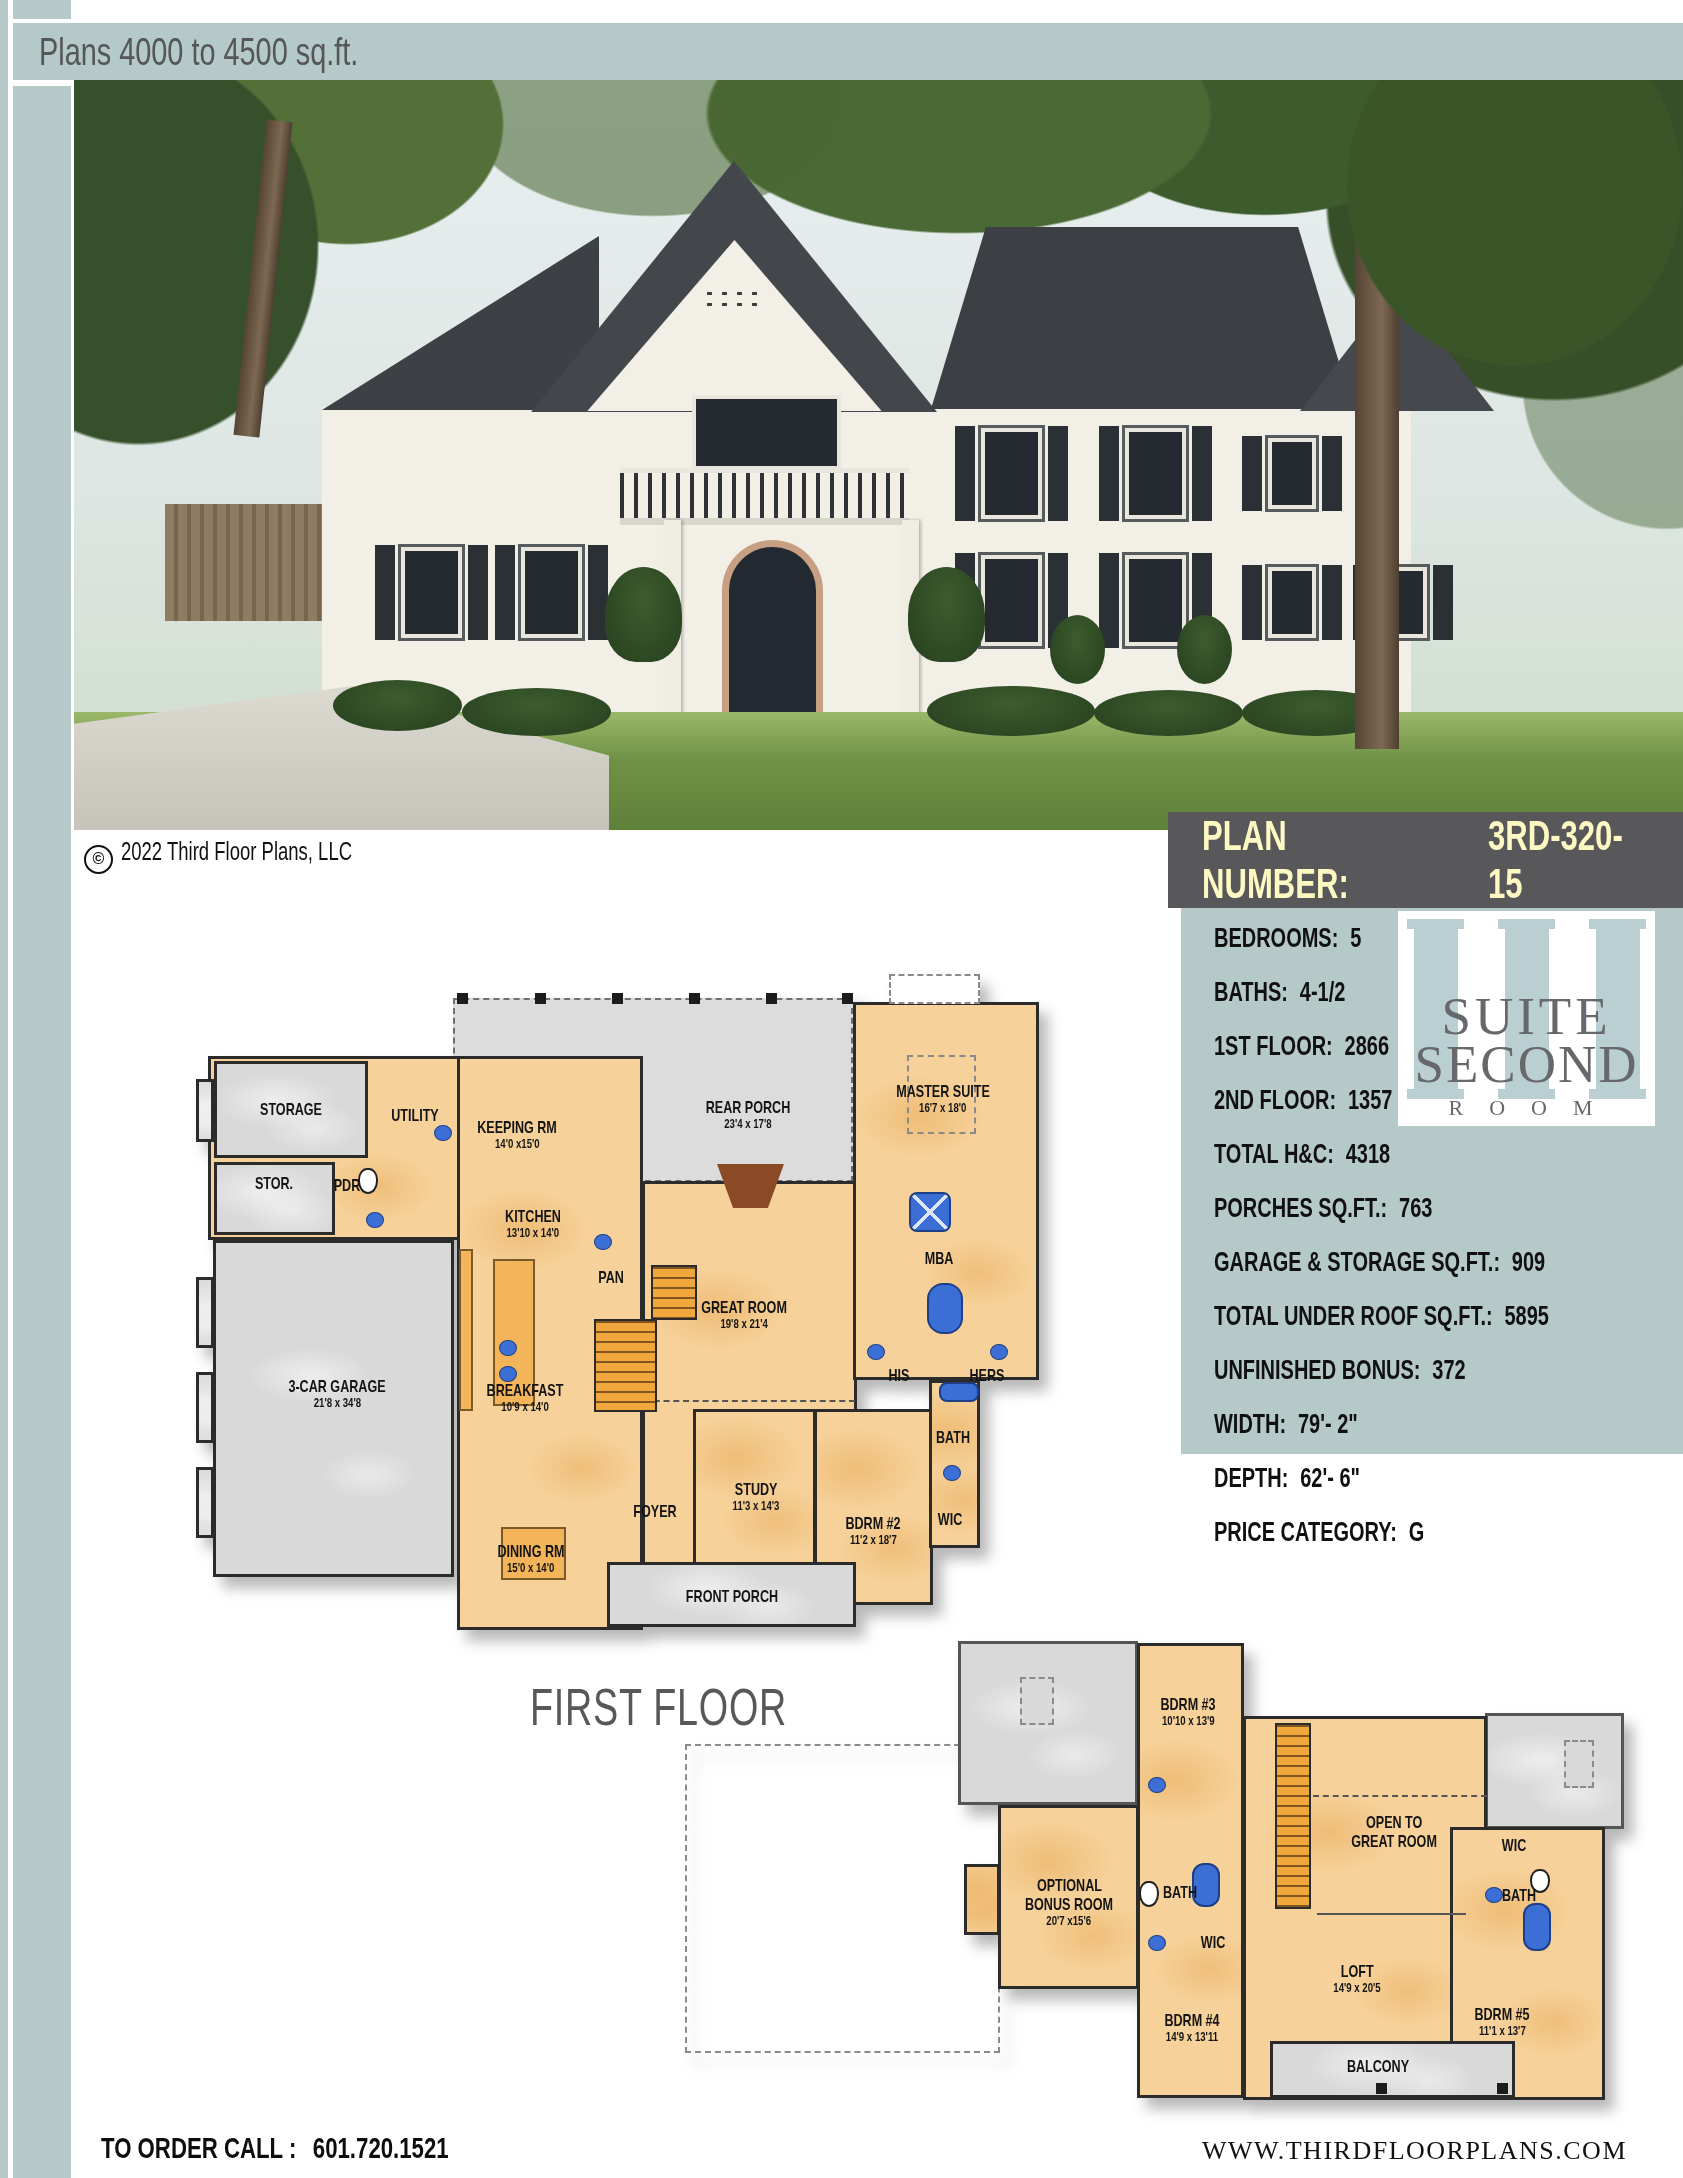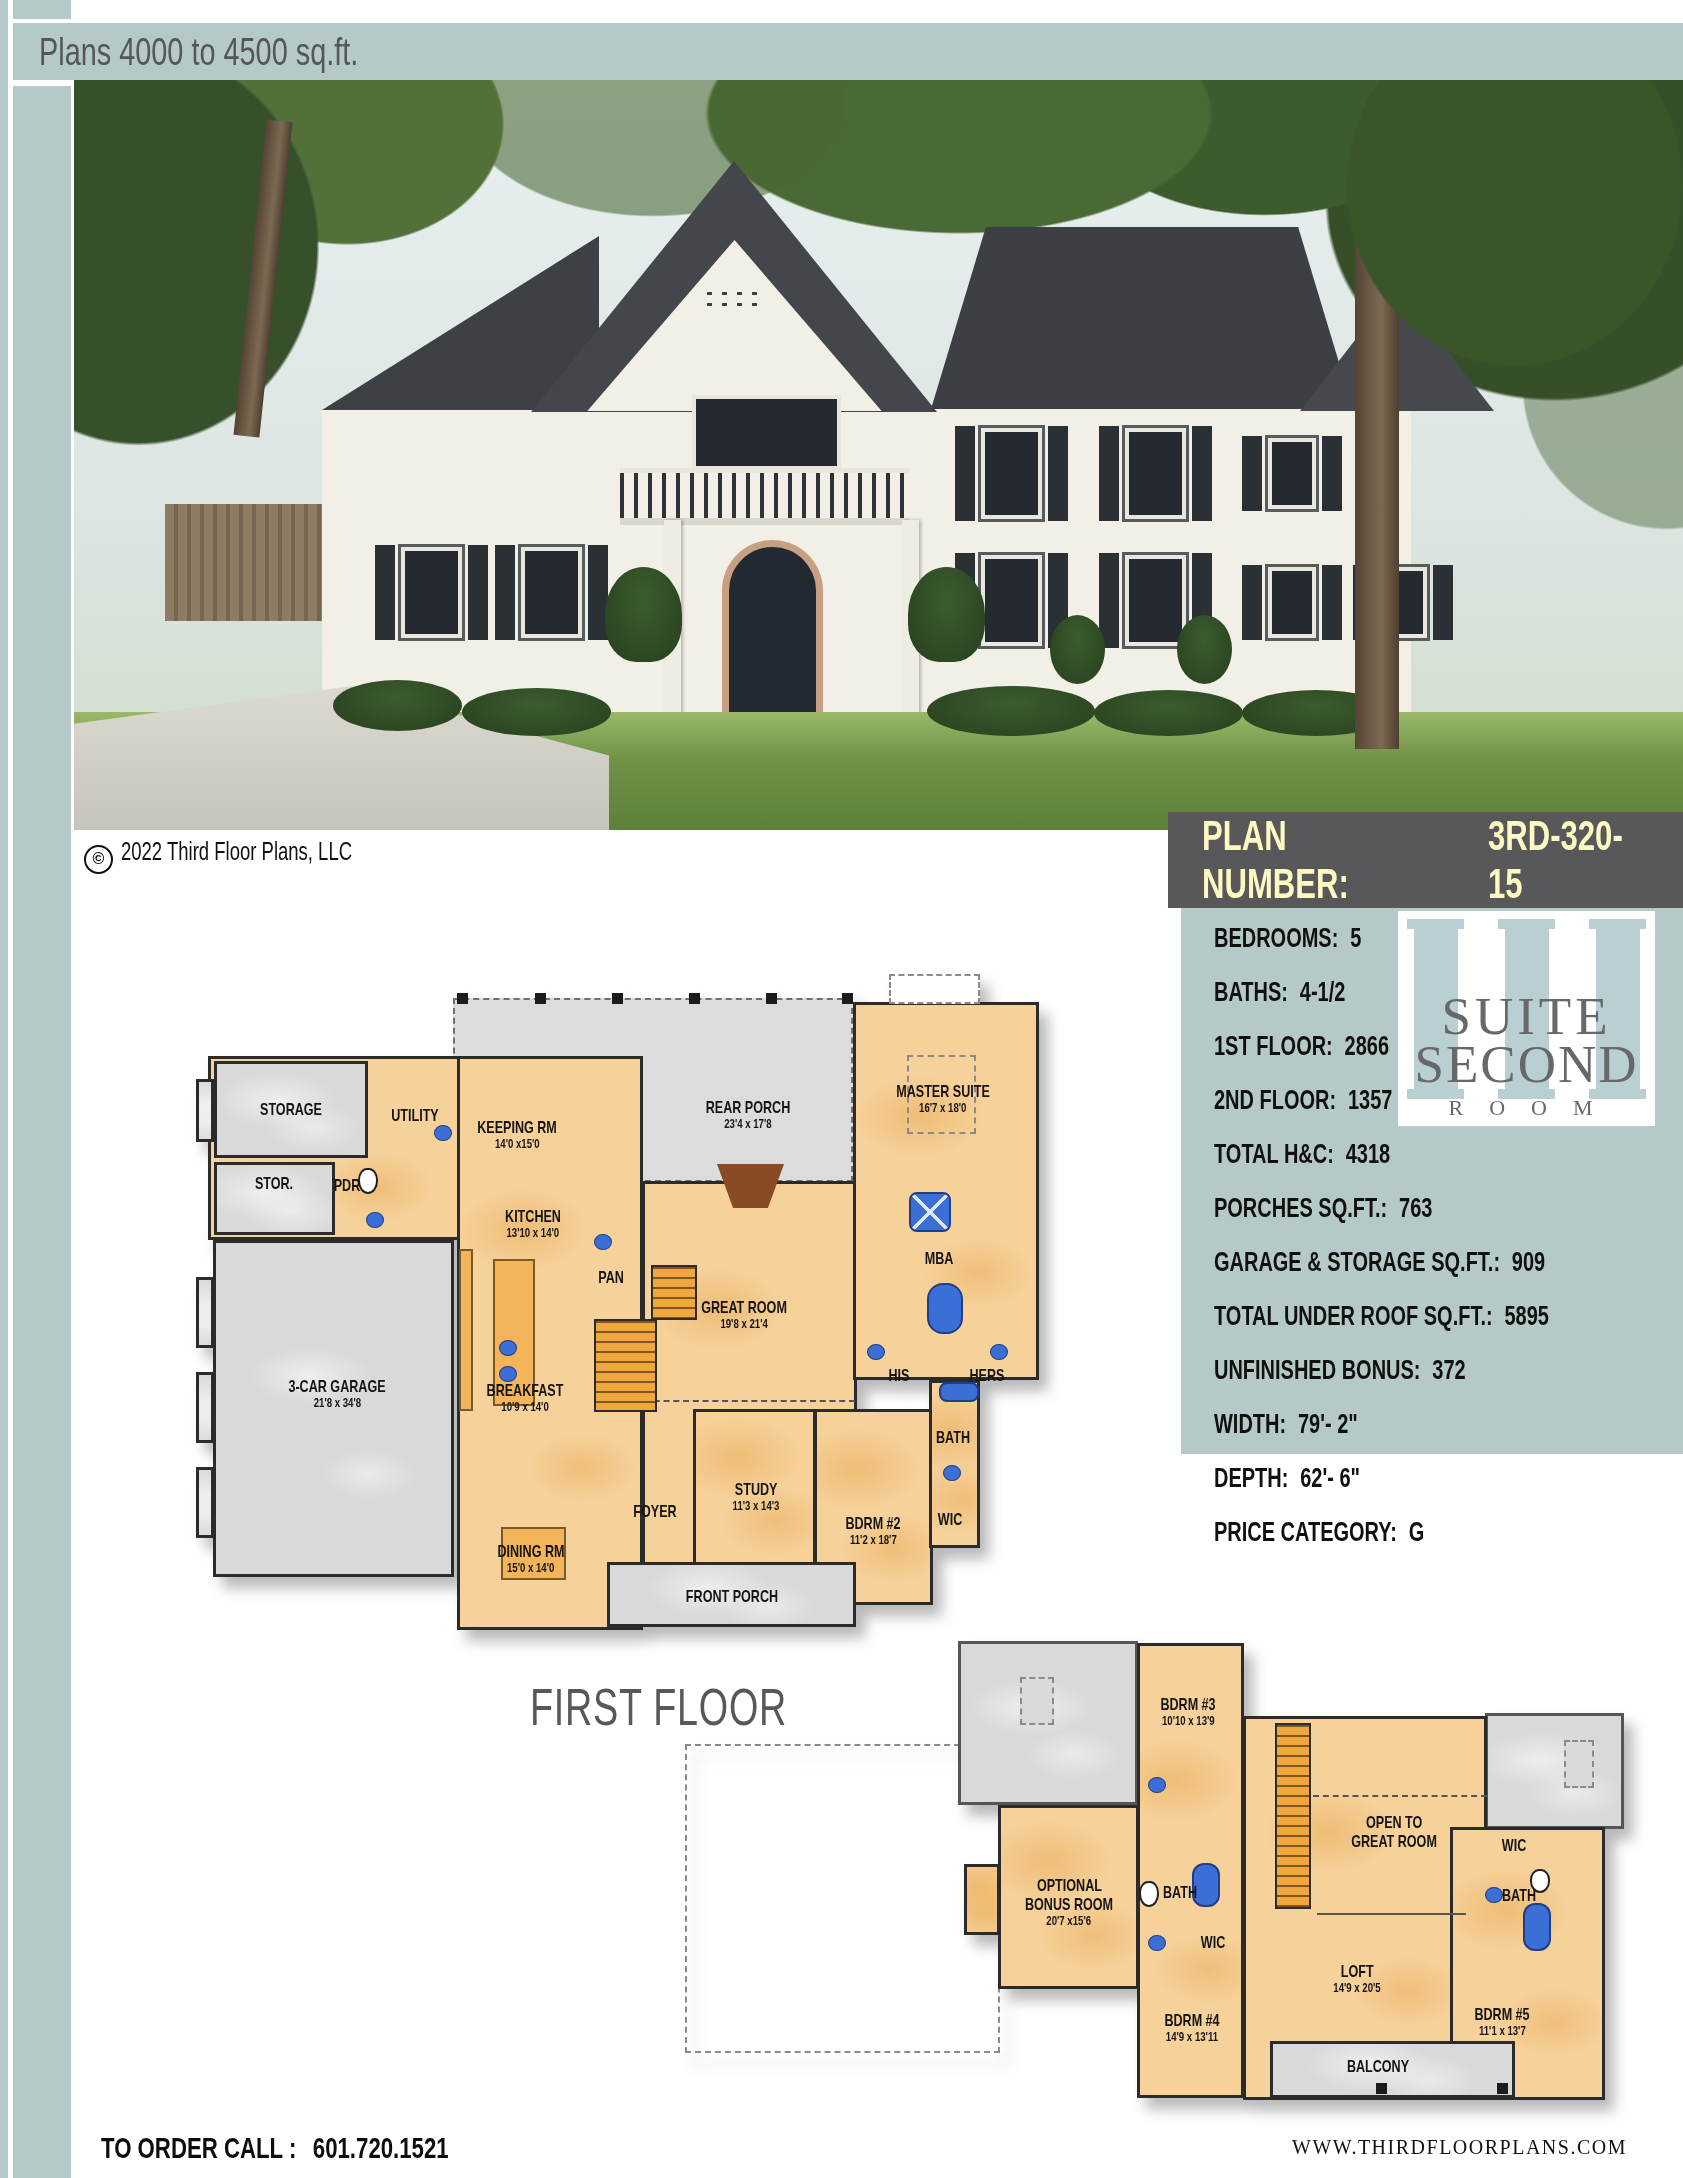--- a/index.html
+++ b/index.html
@@ -83,21 +83,21 @@
   .shower{background-image:linear-gradient(45deg,transparent 47%,#dce6f8 47% 53%,transparent 53%),
       linear-gradient(-45deg,transparent 47%,#dce6f8 47% 53%,transparent 53%);}
   .rlabel{position:absolute;transform:translate(-50%,-50%);text-align:center;color:#141414;
       z-index:6;line-height:1.12;white-space:nowrap;}
   .rname{display:block;font-weight:bold;font-size:17px;}
   .rdims{display:block;font-weight:bold;font-size:13px;}
   .floor-title{position:absolute;color:#58585a;font-size:51px;letter-spacing:1px;white-space:nowrap;}
   
   .footer-order{position:absolute;left:101px;top:2131px;font-size:30px;font-weight:bold;color:#0d0d0d;white-space:nowrap;}
   .footer-site{position:absolute;right:56px;top:2136px;font-family:"Liberation Serif",serif;
-      font-size:20px;letter-spacing:1.5px;color:#111;white-space:nowrap;}
+      font-size:26px;letter-spacing:1.5px;color:#111;white-space:nowrap;}
 </style>
 </head>
 <body>
 
 <div id="page">
 
   <div class="rail" style="left:0;top:0;width:8px;height:2178px;"></div>
   <div class="rail" style="left:13px;top:0;width:58px;height:2178px;"></div>
   <div class="abs" style="left:13px;top:19px;width:58px;height:4px;background:#fff;"></div>
   <div class="abs" style="left:13px;top:80px;width:58px;height:6px;background:#fff;"></div>

